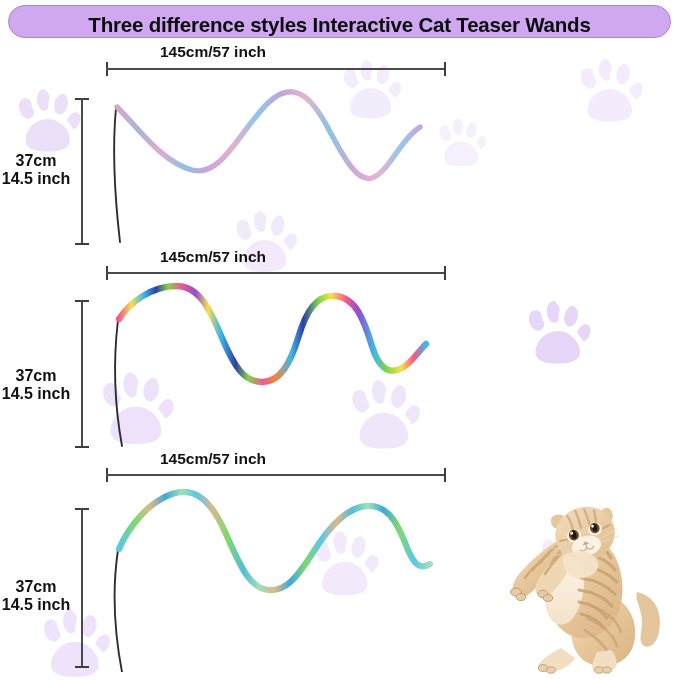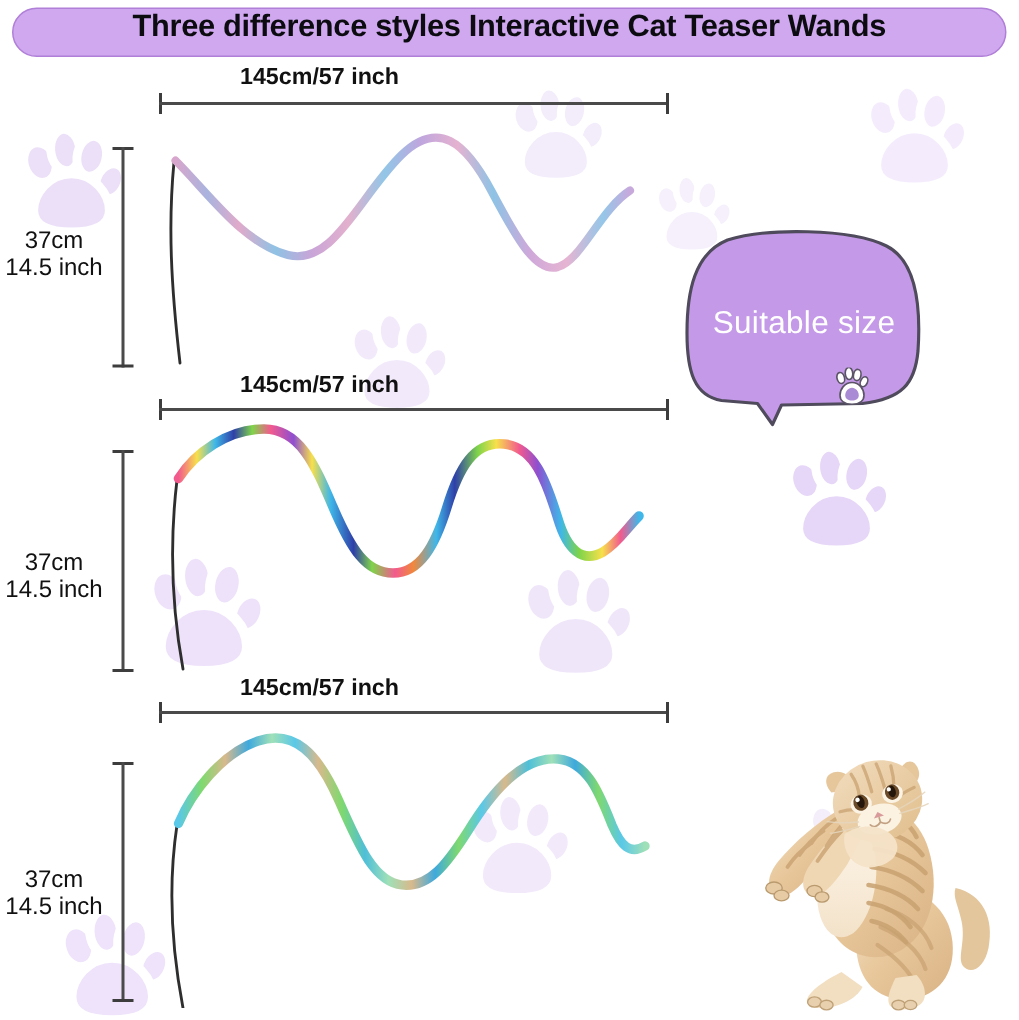--- a/index.html
+++ b/index.html
@@ -9,21 +9,21 @@
     font-family:"Liberation Sans","DejaVu Sans",sans-serif;
   }
   .stage{position:absolute;inset:0;}
 
   
   .banner{
     position:absolute;left:8px;top:5px;width:663px;height:33px;
     background:#cfa8ef;
     border:1.6px solid #b07fd8;
     border-radius:17px;
-    display:flex;align-items:flex-start;justify-content:center;
+    display:flex;align-items:flex-end;justify-content:center;
     box-sizing:border-box;
   }
   .banner-title{
     font-size:20.5px;font-weight:bold;color:#0b0b10;
     letter-spacing:-0.2px;white-space:nowrap;
   }
 
   
   .paw{position:absolute;pointer-events:none;}
 
@@ -38,21 +38,21 @@
   .dim-v .bar{position:absolute;top:0;bottom:0;left:6px;width:1.7px;background:#4a4a4a;}
   .dim-v .cap{position:absolute;left:0;height:2.2px;width:14px;background:#3d3d3d;}
   .dim-v .cap.t{top:0;}
   .dim-v .cap.b{bottom:0;}
 
   .dim-label-h{
     position:absolute;font-size:15.5px;font-weight:bold;color:#111;
     white-space:nowrap;
   }
   .dim-label-v{
-    position:absolute;font-size:16px;font-weight:normal;color:#111;
+    position:absolute;font-size:16px;font-weight:bold;color:#111;
     line-height:1.12;text-align:center;white-space:nowrap;
   }
 
   
   .wand{position:absolute;}
 
   
   .bubble{position:absolute;left:455px;top:152px;width:162px;height:135px;}
   .bubble-text{
     position:absolute;left:0;top:52px;width:162px;text-align:center;
@@ -217,40 +217,20 @@
       </linearGradient>
     </defs>
 
     <path d="M16 38 C12 80 14 120 20 172" stroke="#2e2e2e" stroke-width="1.9" fill="none" stroke-linecap="round"></path>
 
     <path d="M17 37 C40 60 62 92 92 100 C122 108 140 60 168 33
              C192 10 210 24 228 58 C246 92 258 112 272 108
              C288 103 300 70 320 57" stroke="url(#g1)" stroke-width="5.4" fill="none" stroke-linecap="round" stroke-linejoin="round"></path>
   </svg>
 
-  <div class="bubble">
-    <svg width="162" height="135" viewBox="0 0 162 135">
-      <path d="M30 8 C55 0 112 0 136 12 C156 22 159 52 157 82
-               C155 104 146 114 120 117
-               L66 118 L60 131 L50 117
-               L26 115 C8 112 3 96 3 70
-               C3 42 8 17 30 8 Z" fill="#c49ae8" stroke="#4f4a5c" stroke-width="2.1" stroke-linejoin="round"></path>
-    </svg>
-    <div class="bubble-text">Suitable size</div>
-    <svg style="position:absolute;left:101px;top:93px;" width="24" height="26" viewBox="0 0 48 52">
-      <g fill="#ffffff" stroke="#5a5466" stroke-width="2.2">
-        <ellipse cx="9" cy="14" rx="5" ry="7.5" transform="rotate(-16 9 14)"></ellipse>
-        <ellipse cx="20" cy="8" rx="5" ry="8" transform="rotate(-4 20 8)"></ellipse>
-        <ellipse cx="31" cy="10" rx="5" ry="7.5" transform="rotate(10 31 10)"></ellipse>
-        <ellipse cx="40" cy="19" rx="4.6" ry="7" transform="rotate(24 40 19)"></ellipse>
-        <path d="M24 20 C34 20 40 29 40 37 C40 45 33 49 24 49 C15 49 8 45 8 37 C8 29 14 20 24 20 Z"></path>
-      </g>
-      <path d="M24 27 C29 27 33 32 33 37 C33 42 29 44 24 44 C19 44 15 42 15 37 C15 32 19 27 24 27 Z" fill="#a98ad4"></path>
-    </svg>
-  </div>
 
   <div class="dim-label-h" style="left:160px;top:248px;width:240px;">145cm/57 inch</div>
   <div class="dim-h" style="left:106px;top:266px;width:340px;">
     <div class="cap l"></div>
     <div class="bar"></div>
     <div class="cap r"></div>
   </div>
   <div class="dim-v" style="left:75px;top:300px;height:148px;">
     <div class="cap t"></div>
     <div class="bar"></div>

